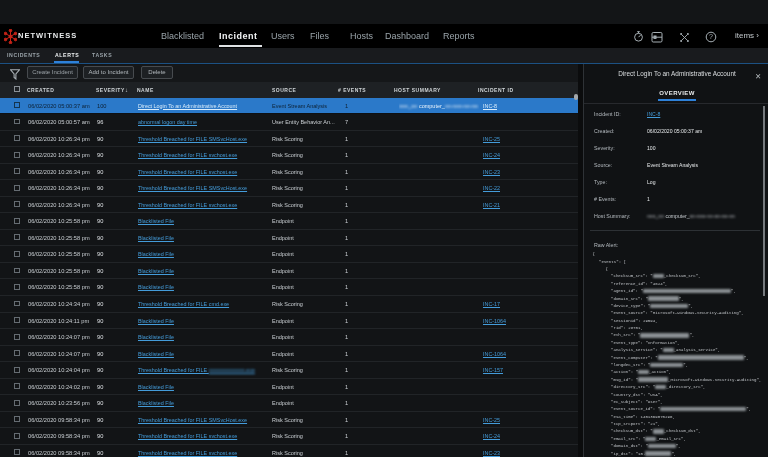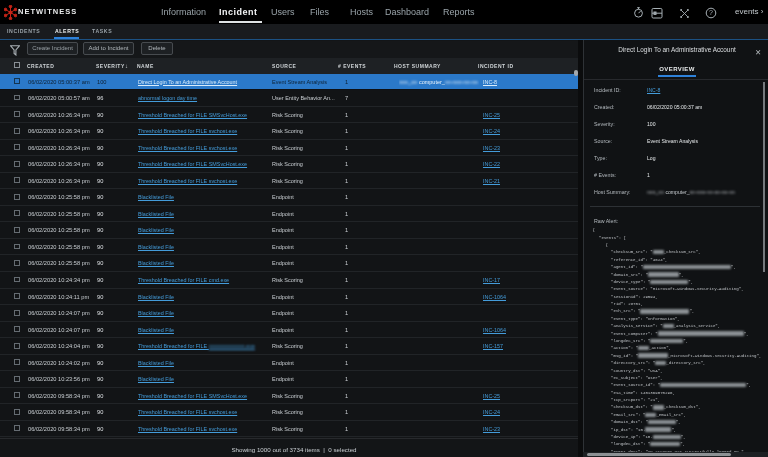--- a/index.html
+++ b/index.html
@@ -1,15 +1,15 @@
 <!DOCTYPE html>
 <html><head><meta charset="utf-8"><style>
 * { margin:0; padding:0; box-sizing:border-box; }
 body { width:768px; height:457px; background:#131517; font-family:"Liberation Sans",sans-serif; overflow:hidden; }
-.stage { position:relative; width:768px; height:405px; }
+.stage { position:relative; width:768px; height:405px;margin-top:24px; }
 
 .topbar { position:absolute; left:0; top:0; width:768px; height:24px; background:#000; }
 .brand { position:absolute; left:18px; top:0; height:24px; line-height:24px; color:#e9ebec; font-size:7.5px; font-weight:bold; letter-spacing:1.0px; }
 .brand2 { position:absolute; left:79px; top:0; height:24px; line-height:24px; color:#bb453c; font-size:9px; letter-spacing:0.85px; }
 .nav { position:absolute; top:0; height:24px; line-height:24px; color:#9aa4aa; font-size:9px; }
 .nav.on { color:#f2f4f5; }
 .respundl { position:absolute; left:219px; top:21px; width:43px; height:2.4px; background:#dfe2e4; }
 .adm { position:absolute; left:735px; top:0; height:24px; line-height:24px; color:#c2c8cc; font-size:8px; }
 
 .tabsbar { position:absolute; left:0; top:24px; width:768px; height:15.2px; background:#191b1e; }
@@ -83,21 +83,21 @@
       <circle cx="6.5" cy="1.5" r="1.3"></circle>
           <circle cx="11.5" cy="4.5" r="1.3"></circle>
           <circle cx="11.5" cy="10.5" r="1.3"></circle>
       <circle cx="6.5" cy="13.5" r="1.3"></circle>
           <circle cx="1.5" cy="10.5" r="1.3"></circle>
           <circle cx="1.5" cy="4.5" r="1.3"></circle>
       <circle cx="6.5" cy="7.5" r="1.5"></circle>
     </g>
   </svg>
   <span class="brand">NETWITNESS</span>
-  <span class="nav" style="left:161px">Information</span>
+  <span class="nav" style="left:161px">Blacklisted</span>
   <span class="nav on" style="left:219px;font-weight:bold;letter-spacing:0.5px">Incident</span>
   <span class="nav" style="left:271px">Users</span>
   <span class="nav" style="left:310px">Files</span>
   <span class="nav" style="left:350px">Hosts</span>
   <span class="nav" style="left:385px">Dashboard</span>
   <span class="nav" style="left:443px">Reports</span>
   <svg style="left:632.5px;top:7px" width="11" height="11" viewBox="0 0 11 11" stroke="#a7b0b5" fill="none" stroke-width="1">
     <circle cx="5.5" cy="6.2" r="3.9"></circle>
         <line x1="5.5" y1="6.2" x2="7.6" y2="4.1"></line>
         <line x1="4.2" y1="0.7" x2="6.8" y2="0.7"></line>
@@ -113,21 +113,21 @@
         <line x1="8.4" y1="2.6" x2="2.6" y2="8.4"></line>
     <circle cx="2.1" cy="2.1" r="1" fill="#a7b0b5" stroke="none"></circle>
         <circle cx="8.9" cy="8.9" r="1" fill="#a7b0b5" stroke="none"></circle>
     <circle cx="8.9" cy="2.1" r="1" fill="#a7b0b5" stroke="none"></circle>
         <circle cx="2.1" cy="8.9" r="1" fill="#a7b0b5" stroke="none"></circle>
   </svg>
   <svg style="left:705.3px;top:7px" width="12" height="12" viewBox="0 0 12 12" stroke="#a7b0b5" fill="none" stroke-width="1">
     <circle cx="6" cy="6" r="4.8"></circle>
         <text x="6" y="8.4" font-size="7" fill="#a7b0b5" stroke="none" text-anchor="middle" font-family="Liberation Sans">?</text>
   </svg>
-  <span class="adm">events ›</span>
+  <span class="adm">items ›</span>
   <div class="respundl"></div>
 </div>
 <div class="tabsbar">
   <span class="tab" style="left:7px">INCIDENTS</span>
   <span class="tab on" style="left:55px">ALERTS</span>
   <span class="tab" style="left:92px">TASKS</span>
 </div>
 <div class="alertsundl"></div>
 <div class="blueline"></div>
 <div class="toolbar">

